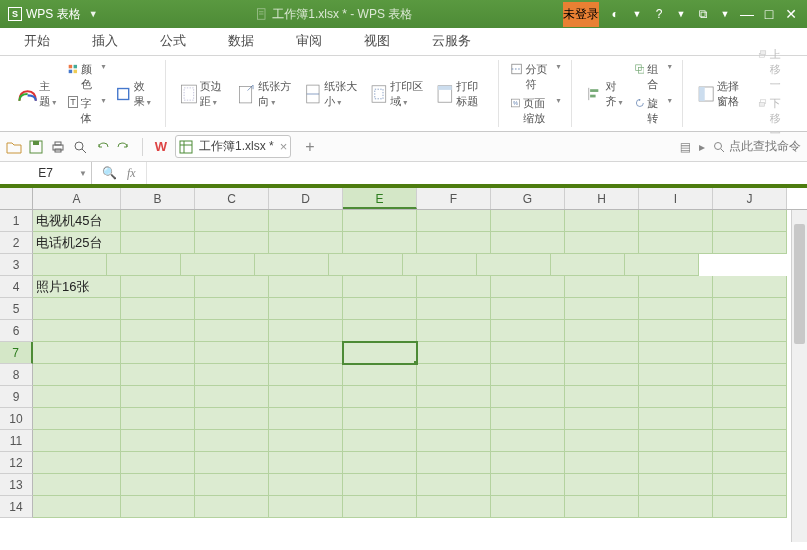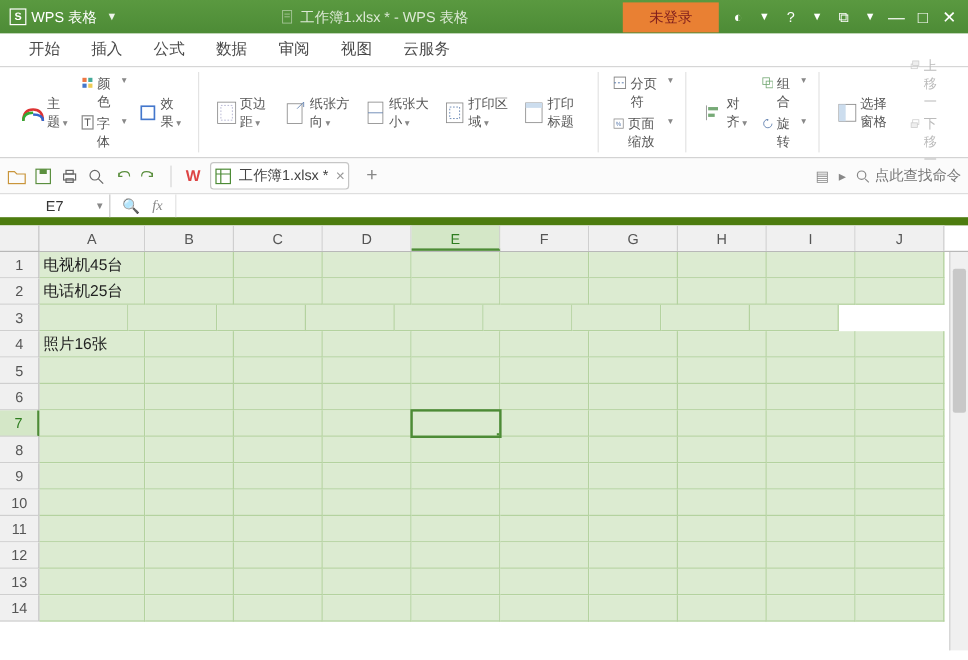--- a/index.html
+++ b/index.html
@@ -4,26 +4,26 @@
 <style>
 * { margin: 0; padding: 0; box-sizing: border-box; font-family: "Microsoft YaHei", sans-serif; }
 body { width: 807px; height: 550px; background: #fff; overflow: hidden; font-size: 12px; }
 
 .titlebar { height: 28px; background: linear-gradient(#5a9940,#4d8b36); display: flex; align-items: center; color: #fff; }
 .wps-logo { display: flex; align-items: center; padding: 0 8px; height: 100%; gap: 4px; }
 .wps-logo .box { width: 14px; height: 14px; border: 1px solid #fff; display:flex;align-items:center;justify-content:center;font-size:9px;font-weight:bold }
 .drop { font-size: 9px; margin-left:4px;opacity:.9 }
 .tbar-title { flex: 1; text-align: center; color: #dbe8d4; font-size: 12px; display:flex;align-items:center;justify-content:center;gap:4px}
 .tbar-title .doc-ico{width:12px;height:12px;opacity:.6}
-.login-btn { background: #e98033; color:#7f1d1d; padding: 4px 22px; font-size:12px; }
+.login-btn { background: #e98033; color:#000000; padding: 4px 0; font-size:12px; }
 .win-ctrl { display:flex; align-items:center; gap:2px; padding:0 6px; }
 .win-ctrl span { width:20px; text-align:center; cursor:default; }
 .win-ctrl .w-btn { font-size:14px; }
 
-.menubar { height: 28px; background:#fff; border-bottom:1px solid #d6d6d6; display:flex; align-items:flex-end; padding-left:12px; gap:2px;}
+.menubar { height: 28px; background:#fff; border-bottom:1px solid #d6d6d6; display:flex; align-items:flex-end; padding-left:12px; gap:18px;}
 .menu-item { padding: 5px 12px; color:#4a4a4a; font-size:13px; cursor:default;}
 .menu-item.active { color:#2e7d1f; border:1px solid #d6d6d6; border-bottom:1px solid #fff; margin-bottom:-1px; border-radius:3px 3px 0 0;}
 
 .ribbon { height: 76px; border-bottom:1px solid #c9c9c9; display:flex; padding:4px 6px; gap:2px;}
 .rgroup { display:flex; align-items:center; padding:0 6px; border-right:1px solid #e3e3e3;}
 .rgroup:last-child{border-right:none}
 .rbtn { display:flex; flex-direction:row; align-items:center; justify-content:center; gap:2px; padding:2px 6px; font-size:11px; color:#555; min-width:40px;}
 .rbtn-sm { display:flex; align-items:flex-start; gap:3px; font-size:11px; color:#555; padding:1px 4px;}
 .rbtn .ico, .rbtn-sm .ico { display:inline-flex; align-items:center; justify-content:center;}
 .rcol{display:flex;flex-direction:column;gap:2px;justify-content:center}
@@ -32,21 +32,21 @@
 .qat { height:30px; border-bottom:1px solid #d6d6d6; display:flex; align-items:center; padding:0 6px; gap:6px; background:#fbfbfb;}
 .qat-left{display:flex;align-items:center;gap:6px}
 .qat-ico{width:16px;height:16px;display:flex;align-items:center;justify-content:center;color:#5b8f3f}
 .qat-sep{width:1px;height:18px;background:#d6d6d6;margin:0 4px}
 .doc-tab{display:flex;align-items:center;border:1px solid #c6c6c6;border-radius:3px;padding:2px 3px;gap:6px;background:#fff;font-size:12px;color:#444}
 .doc-tab .close{color:#999;font-size:13px}
 .tab-add{color:#888;font-size:16px;padding:0 8px}
 .qat-right{margin-left:auto;display:flex;align-items:center;gap:8px;color:#888}
 .search-hint{display:flex;align-items:center;gap:4px;color:#777}
 
-.formula-bar{height:26px;display:flex;align-items:center;border-bottom:7px solid #4d7c0f;background:#fff}
+.formula-bar{height:26px;display:flex;align-items:center;border-bottom:4px solid #4d7c0f;background:#fff}
 .namebox{width:92px;border-right:1px solid #c9c9c9;height:100%;display:flex;align-items:center;justify-content:center;font-size:12px;color:#333;position:relative}
 .namebox .dd{position:absolute;right:4px;font-size:8px;color:#888}
 .fx-group{display:flex;align-items:center;gap:10px;padding:0 10px;border-right:1px solid #e3e3e3;height:100%}
 .fx-ico{color:#888;font-style:italic;font-family:serif}
 .formula-input{flex:1;height:100%;padding:0 6px}
 
 .grid-area{display:flex;height:354px;position:relative;background:#fff}
 .corner{width:33px;height:22px;background:#f0f0f0;border-right:1px solid #b8b8b8;border-bottom:1px solid #b8b8b8}
 .col-headers{display:flex;height:22px;flex:1;border-bottom:1px solid #b8b8b8}
 .ch{width:74px;background:#f0f0f0;border-right:1px solid #cfcfcf;text-align:center;font-size:12px;color:#555;line-height:22px}

